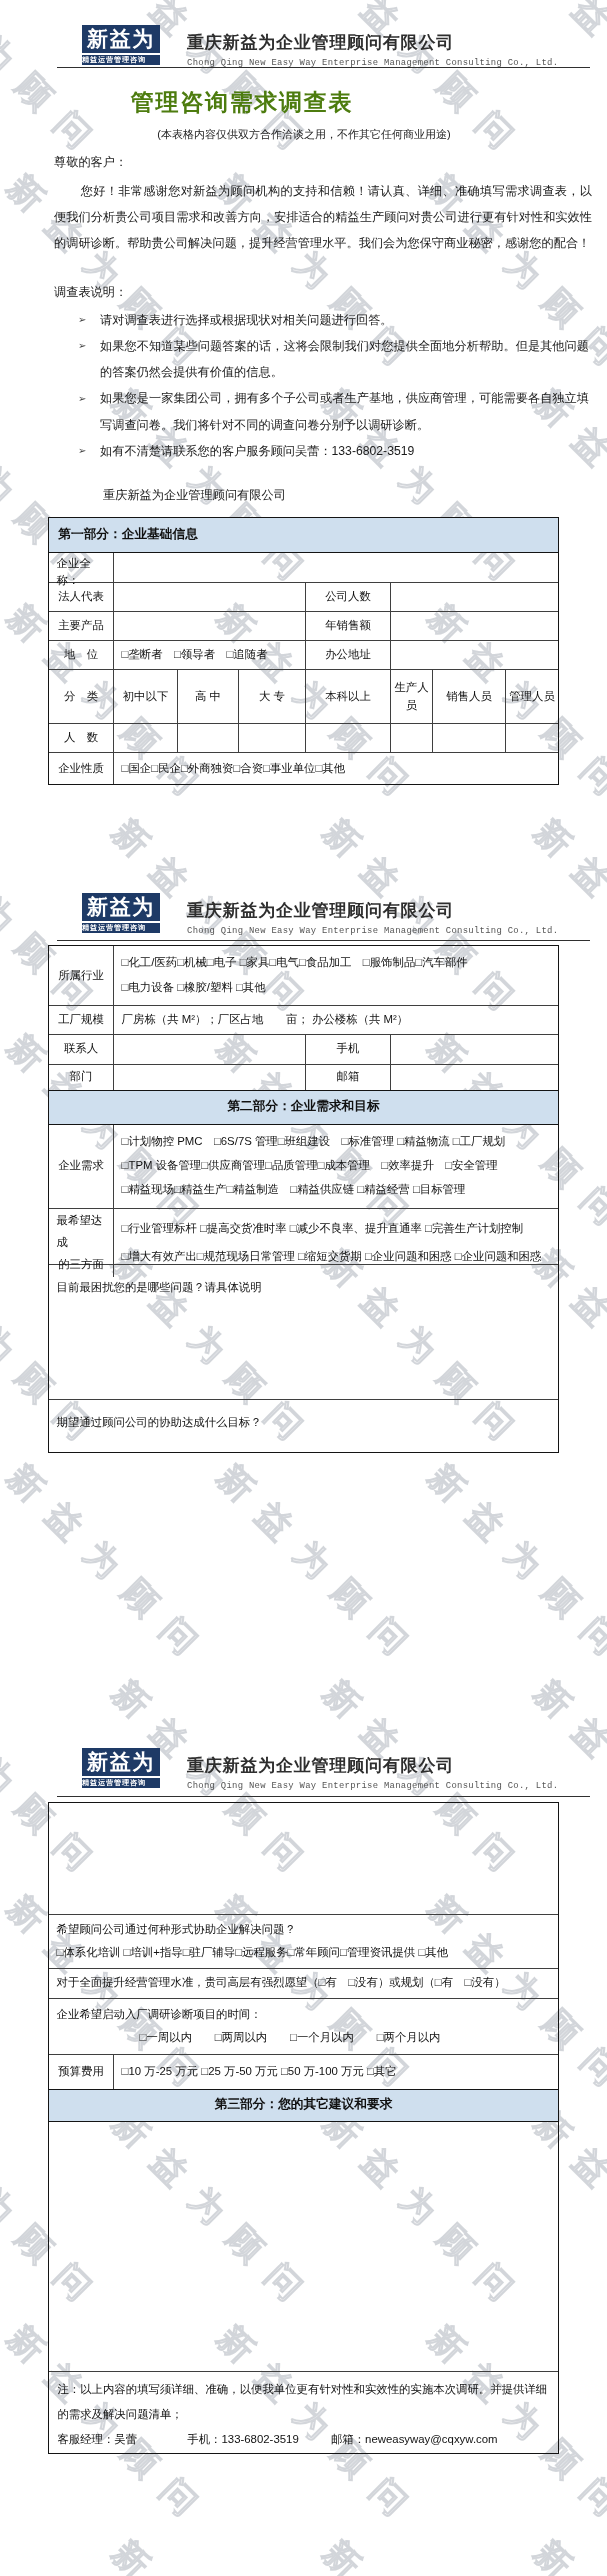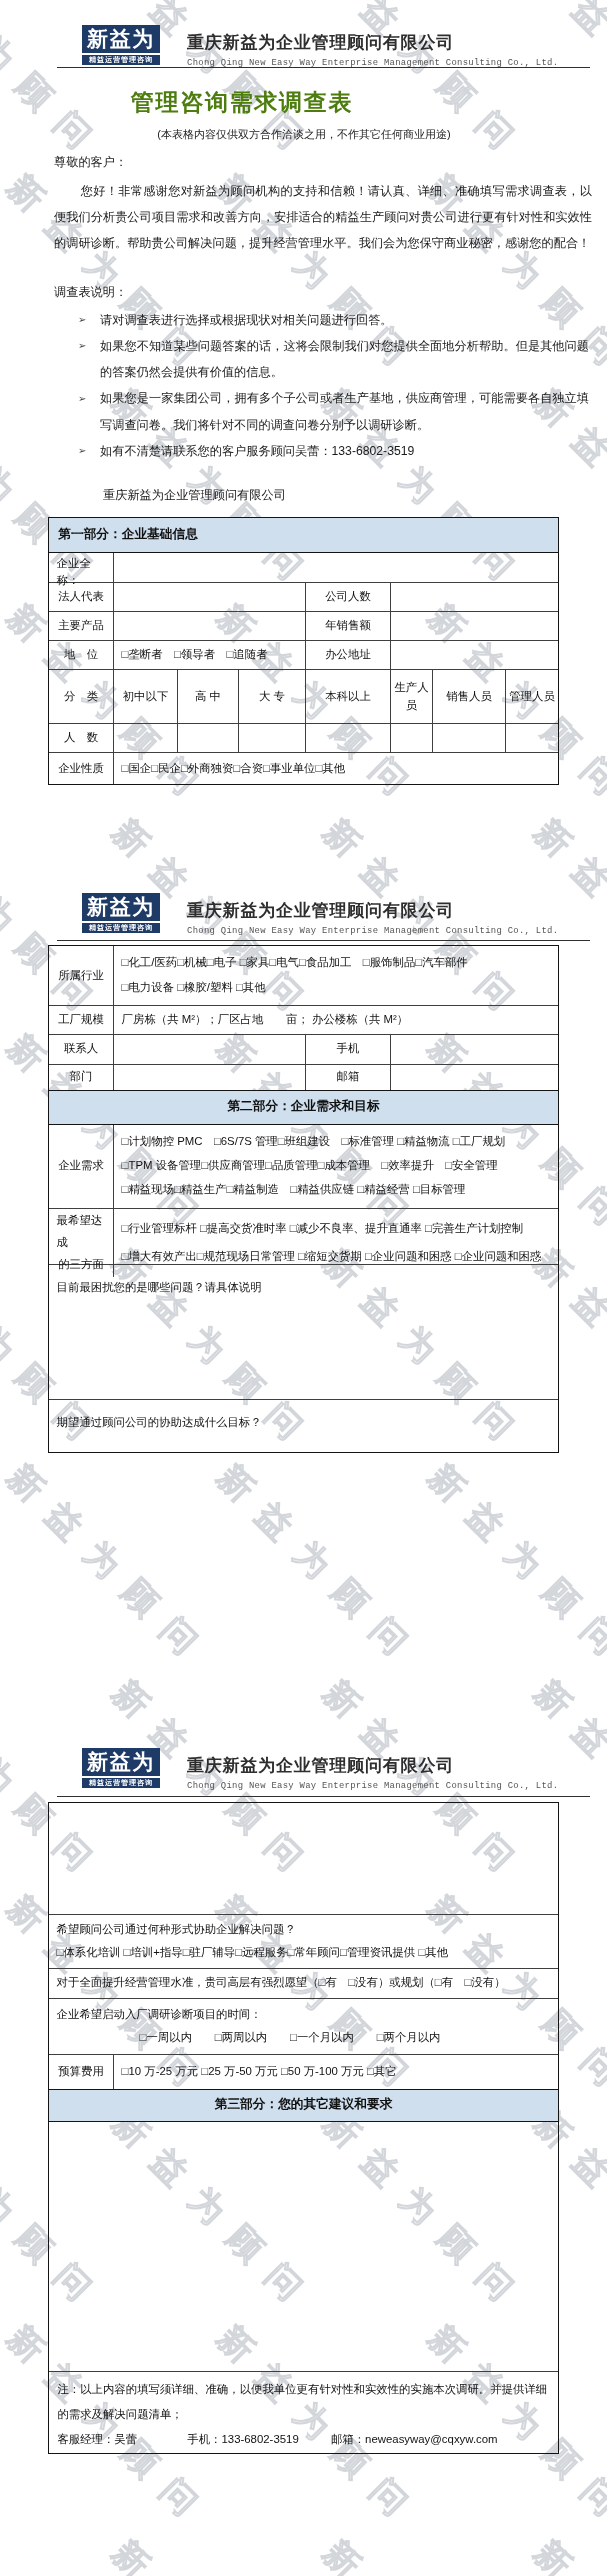--- a/index.html
+++ b/index.html
@@ -8,21 +8,21 @@
   
   .wm-layer{position:absolute;inset:0;z-index:0;pointer-events:none;overflow:hidden}
   .wm{position:absolute;white-space:nowrap;font-weight:bold;font-size:34px;letter-spacing:20px;
       transform:rotate(45deg);transform-origin:0 0;
       color:rgba(130,140,150,0.05);-webkit-text-stroke:1px rgba(178,184,192,0.55)}
   
   .hdr{position:absolute;left:82px;display:flex;gap:27px;align-items:flex-start;z-index:1}
   .logo{width:78px;flex:0 0 auto}
   .logo-main{background:#1e3a66;height:28px;line-height:28px;text-align:center;color:#fff;
              font-size:21px;font-weight:bold;letter-spacing:1.7px}
-  .logo-sub{background:#1e3a66;margin-top:1.7px;height:10px;line-height:10px;text-align:center;
+  .logo-sub{background:#1e3a66;margin-top:1.7px;height:10px;line-height:10px;text-align:left;
             color:#fff;font-size:7.2px;font-weight:bold;letter-spacing:0.8px}
   .hdr-text{padding-top:5.9px}
   .company-cn{font-size:17px;font-weight:bold;color:#2e2e2e;letter-spacing:0.8px}
   .company-en{font-family:Liberation Mono, monospace;font-size:8.9px;color:#555;margin-top:4.2px;letter-spacing:0.3px}
   .rule{position:absolute;left:57px;width:533px;border-top:1.7px solid #2f2f2f;z-index:1}
   
   .abs{position:absolute;z-index:1}
   .doc-title{left:0;top:87px;width:484px;text-align:center;font-size:23px;font-weight:bold;letter-spacing:1.7px;color:#4d7c0f}
   .doc-subtitle{left:0;top:127px;width:608px;text-align:center;font-size:11px;color:#222}
   .salutation{left:54px;top:154px;font-size:12.2px}

